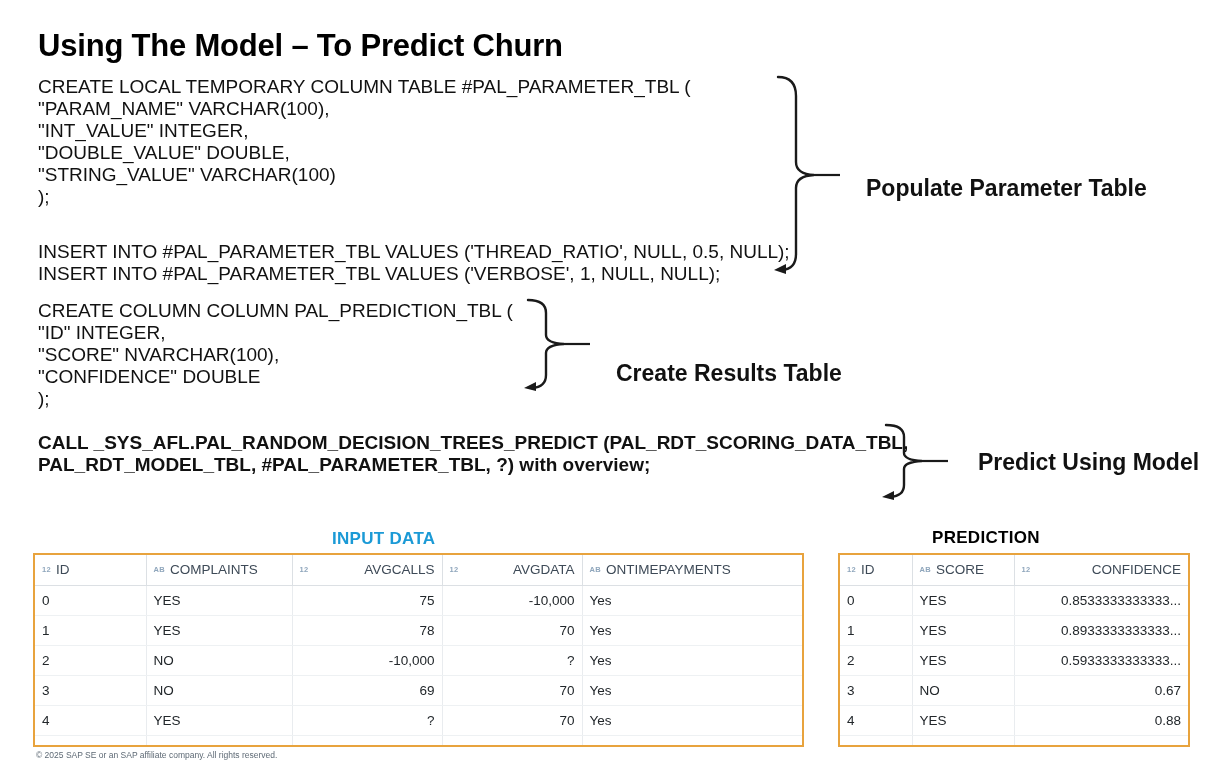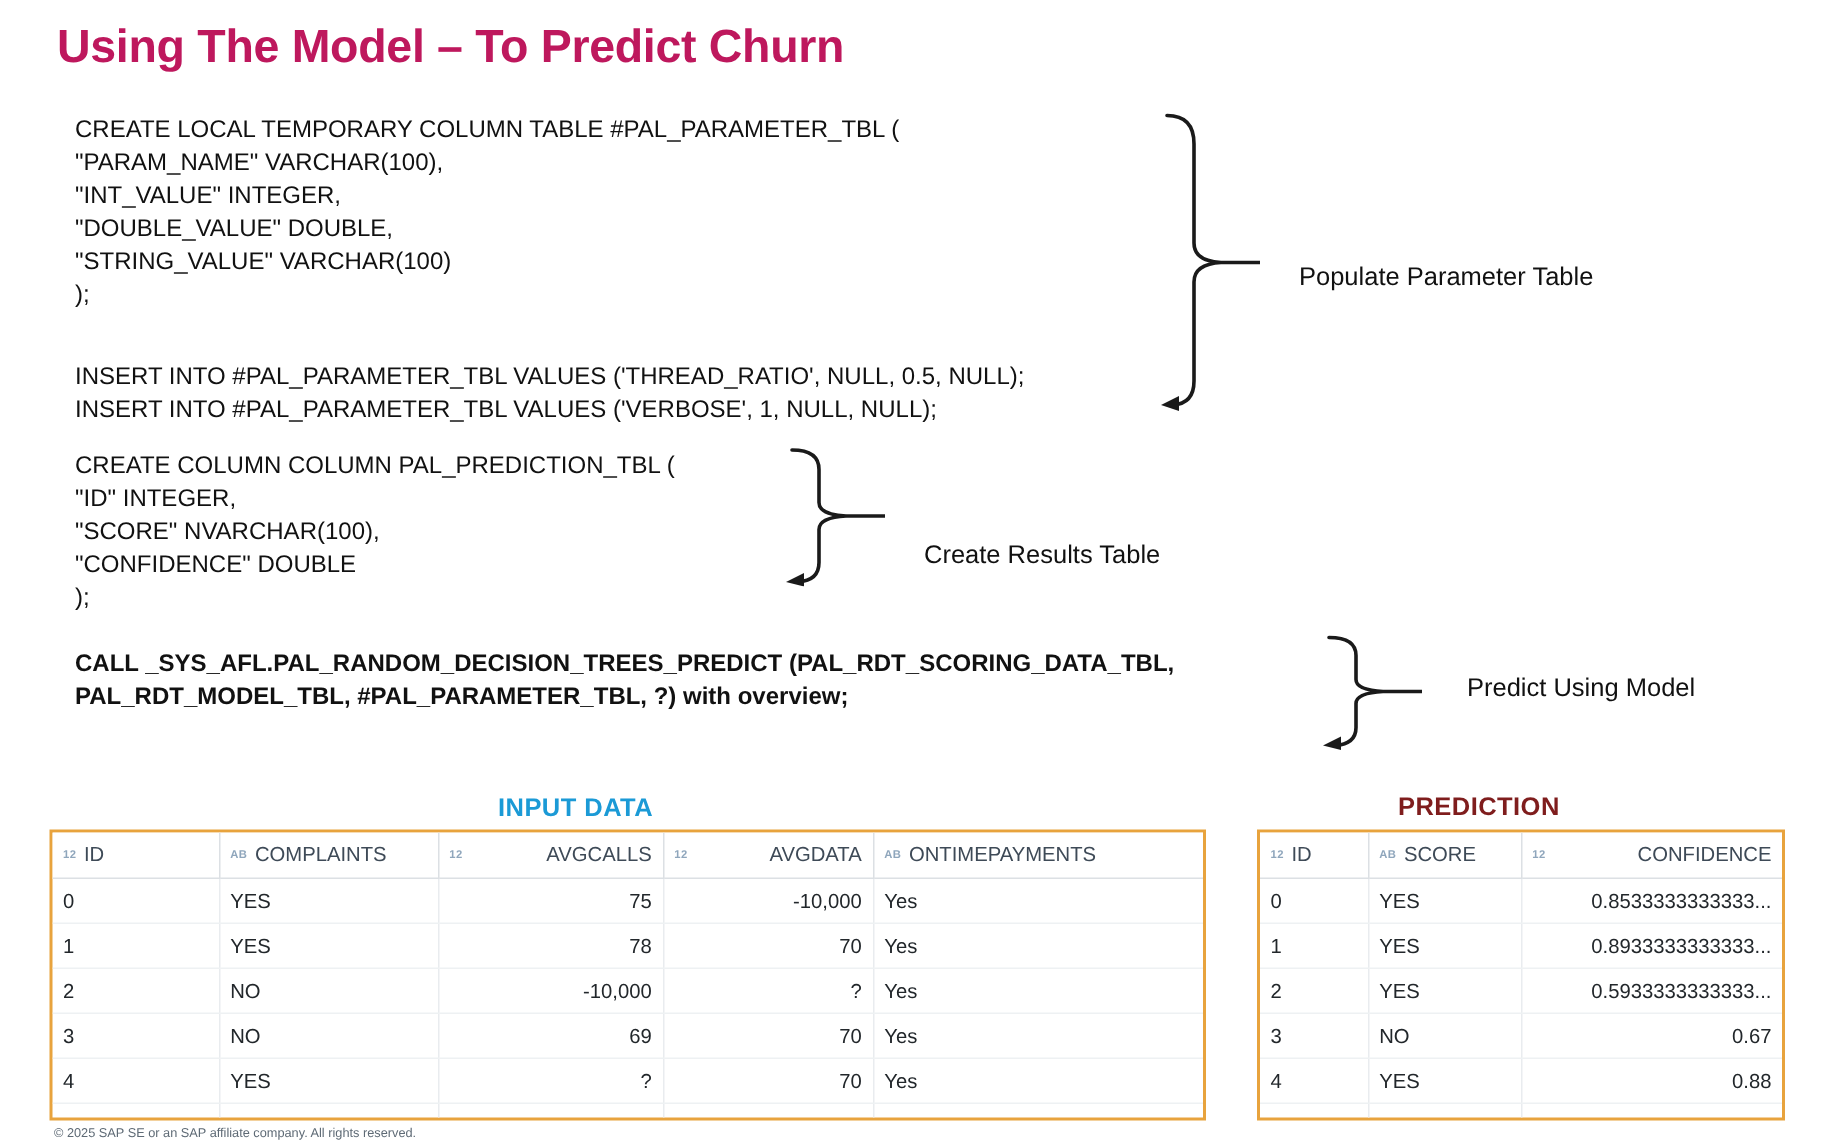--- a/index.html
+++ b/index.html
@@ -13,33 +13,33 @@
     position: relative;
     font-family: "Liberation Sans", sans-serif;
     color: #000000;
     overflow: hidden;
   }
 
   
   .slide-title {
     position: absolute;
     left: 38px;
-    top: 13px;
+    top: 28px;
     font-size: 31px;
     font-weight: bold;
     letter-spacing: -0.2px;
-    color: #be185d;
+    color: #000000;
     white-space: nowrap;
   }
 
   
   .code-block {
     position: absolute;
-    left: 50px;
-    font-size: 16px;
+    left: 38px;
+    font-size: 19px;
     line-height: 22px;
     color: #111111;
     white-space: pre;
   }
   .code-block.bold {
     font-weight: bold;
   }
   #code-create-param { top: 76px; }
   #code-inserts      { top: 241px; }
   #code-create-pred  { top: 300px; }
@@ -47,22 +47,22 @@
 
   
   .brace-group {
     position: absolute;
   }
   .brace-svg {
     display: block;
   }
   .brace-label {
     position: absolute;
-    font-size: 17px;
-    font-weight: normal;
+    font-size: 23px;
+    font-weight: bold;
     color: #111111;
     white-space: nowrap;
   }
 
   #brace-populate { left: 770px; top: 74px; }
   #label-populate { left: 866px; top: 175px; }
 
   #brace-results  { left: 520px; top: 297px; }
   #label-results  { left: 616px; top: 340px; margin-top: 20px; }
 
@@ -78,21 +78,21 @@
   }
   #caption-input {
     left: 332px;
     top: 529px;
     color: #1B9AD6;
     letter-spacing: 0.3px;
   }
   #caption-prediction {
     left: 932px;
     top: 528px;
-    color: #7f1d1d;
+    color: #000000;
     letter-spacing: 0.3px;
   }
 
   
   .data-table-wrap {
     position: absolute;
     border: 2px solid #E8A33D;
     background: #ffffff;
     box-sizing: border-box;
     overflow: hidden;

